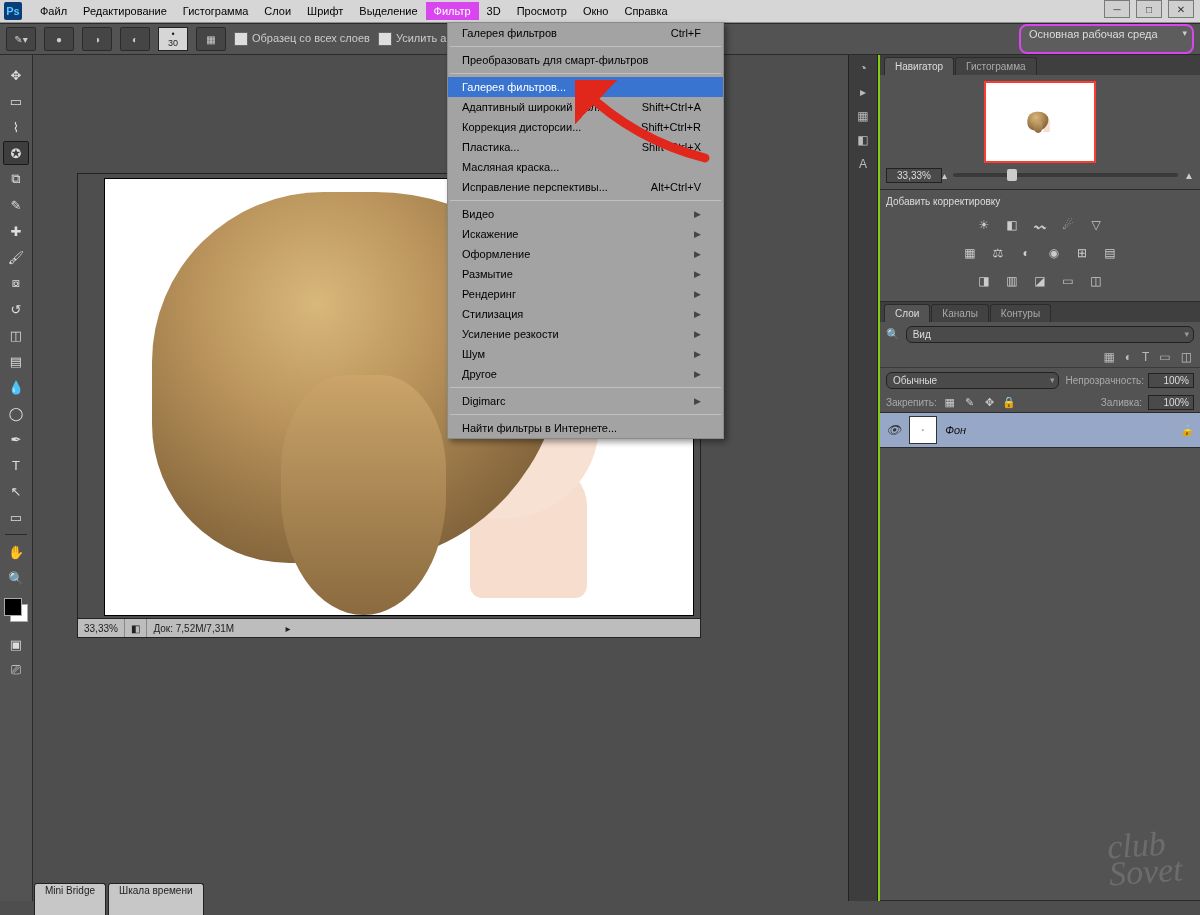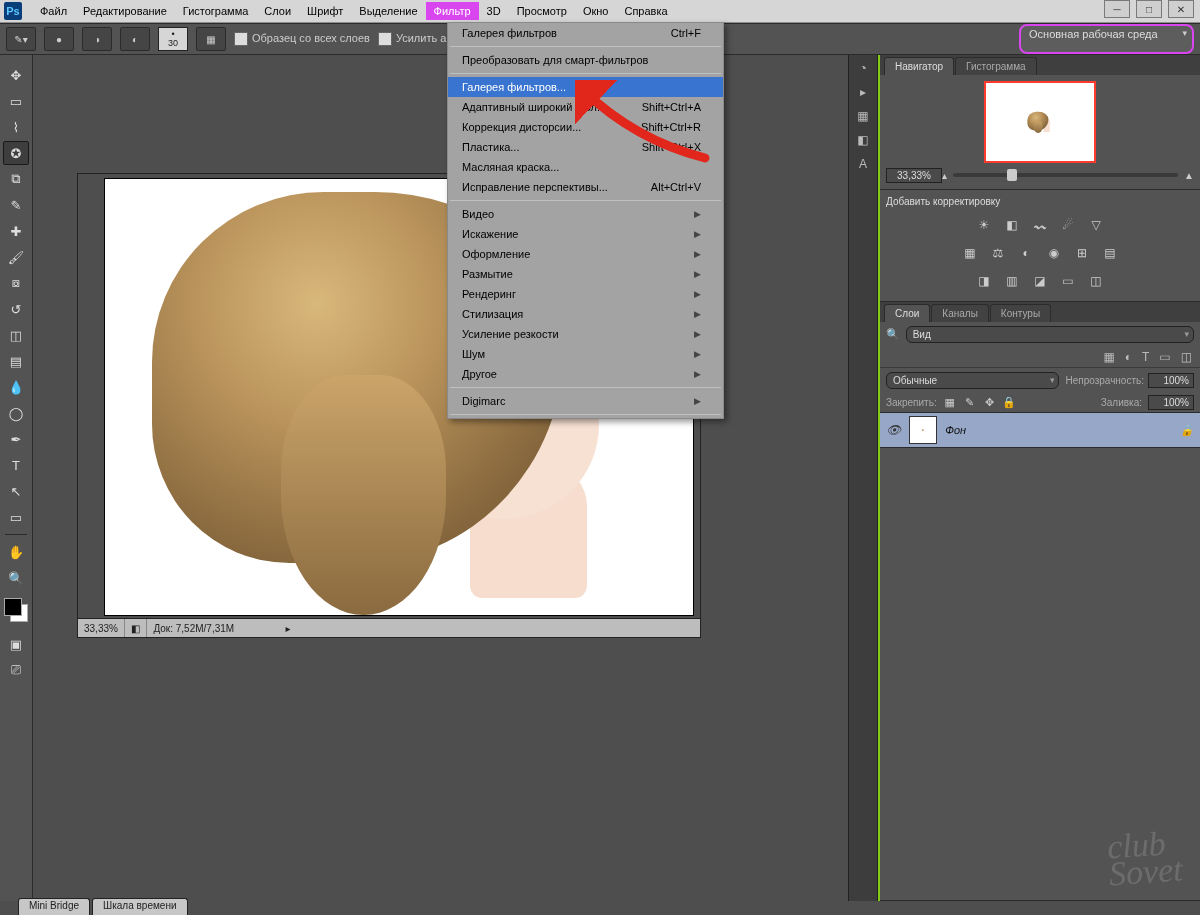--- a/index.html
+++ b/index.html
@@ -51,21 +51,21 @@
 .layer-row{display:flex;align-items:center;height:34px;background:#97a7c7;border:1px solid #2b2b2b;border-left:none;border-right:none;padding:0 6px;gap:8px;color:#111;font-style:italic}
 .layer-row .eye{color:#333;font-size:12px}
 .layer-row .lthumb{width:26px;height:26px;background:#fff;border:1px solid #333;display:flex;align-items:center;justify-content:center;overflow:hidden}
 .layer-row .lock{margin-left:auto;color:#555}
 .dropdown{position:absolute;left:447px;top:22px;width:275px;background:#a3a3a3;border:1px solid #8a8a8a;box-shadow:3px 3px 6px rgba(0,0,0,.4);z-index:100;font-size:11px;color:#000}
 .dd-row{display:flex;justify-content:space-between;align-items:center;height:20px;padding:0 22px 0 14px;white-space:nowrap}
 .dd-row.hov{background:#3874d0;color:#fff}
 .dd-sep{height:1px;background:#c0c0c0;margin:3px 2px}
 .dd-row .arr{color:#444;font-size:9px}
 .arrow-annot{position:absolute;left:575px;top:80px;z-index:200;pointer-events:none}
-.bottom-tabs{position:absolute;bottom:0;left:18px;height:17px;display:flex;gap:2px}
+.bottom-tabs{position:absolute;bottom:0;left:34px;height:32px;display:flex;gap:2px}
 .btab{background:#c7c7c7;border:1px solid #222;border-bottom:none;padding:1px 10px;font-size:10px;color:#222;border-radius:3px 3px 0 0}
 .icon-slim-col{width:28px;background:#3d3d3d;border-left:1px solid #222;border-right:1px solid #222;display:flex;flex-direction:column;align-items:center;padding-top:6px;gap:10px;color:#bbb;font-size:12px}
 .panels-wrap{display:flex;height:100%}
 .watermark{position:absolute;right:18px;bottom:30px;font-family:"Comic Sans MS",cursive;font-size:34px;color:rgba(255,255,255,.15);font-style:italic;transform:rotate(-4deg);pointer-events:none;line-height:.8}
 
 .portrait{width:100%;height:100%;position:relative;background:#fff}
 .hair{position:absolute;left:8%;top:3%;width:70%;height:85%;background:radial-gradient(circle at 40% 30%,#d9b87c 0%,#b8925a 35%,#8a6a3f 70%,#6a4e2d 100%);border-radius:50% 55% 60% 40% / 55% 50% 70% 45%;filter:blur(.3px)}
 .hair2{position:absolute;left:30%;top:45%;width:28%;height:55%;background:linear-gradient(180deg,#caa469,#8a6a3f);border-radius:40% 40% 50% 50%}
 .face{position:absolute;left:50%;top:30%;width:34%;height:48%;background:#f7e1d3;border-radius:50% 50% 48% 52% / 55% 55% 45% 45%}
 .neck{position:absolute;left:62%;top:66%;width:20%;height:30%;background:#f6ddce;border-radius:30% 30% 10% 10%}
@@ -350,20 +350,23 @@
     <div class="dd-row">
       <span>Другое</span>
       <span class="arr">▶</span>
     </div>
     <div class="dd-sep"></div>
     <div class="dd-row">
       <span>Digimarc</span>
       <span class="arr">▶</span>
     </div>
     <div class="dd-sep"></div>
+    <div class="dd-row">
+      <span>Найти фильтры в Интернете...</span>
+    </div>
   </div>
 
 <svg class="arrow-annot" width="140" height="90">
   <defs>
       <marker id="ah" markerWidth="12" markerHeight="12" refX="2" refY="6" orient="auto">
     <path d="M0,0 L0,12 L12,6 z" fill="#e1261c"></path>
       </marker>
     </defs>
   <path d="M130,78 Q60,60 8,10" stroke="#e1261c" stroke-width="9" fill="none" marker-end="url(#ah)" stroke-linecap="round"></path>
 </svg>

